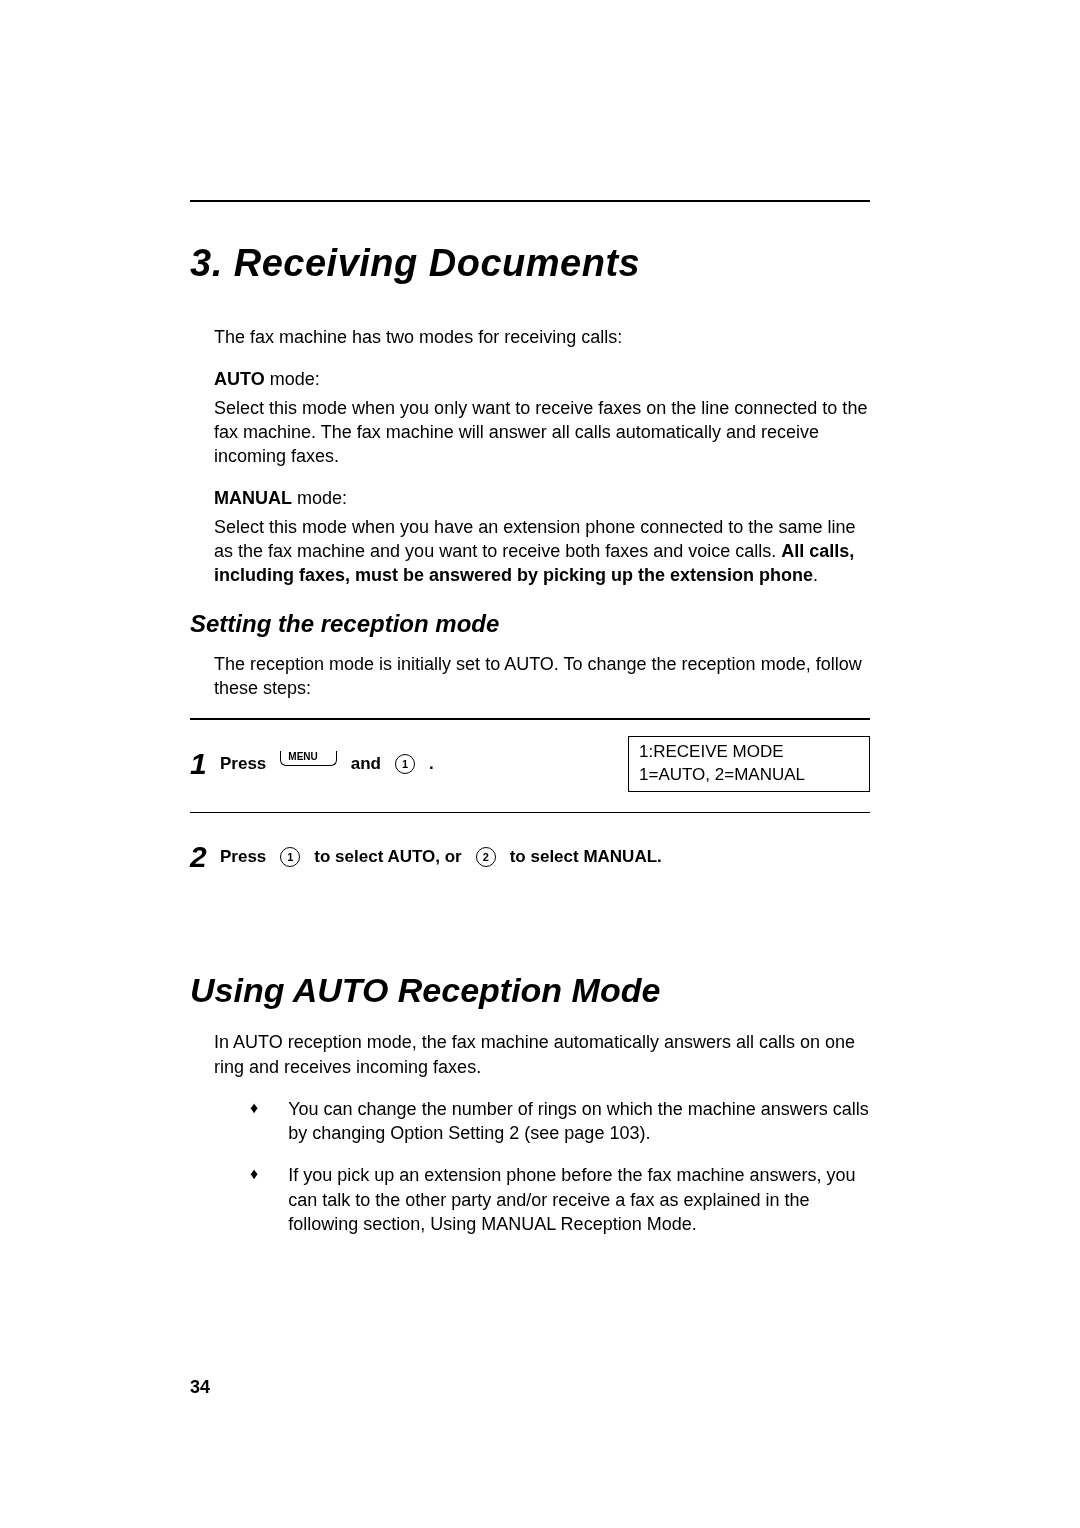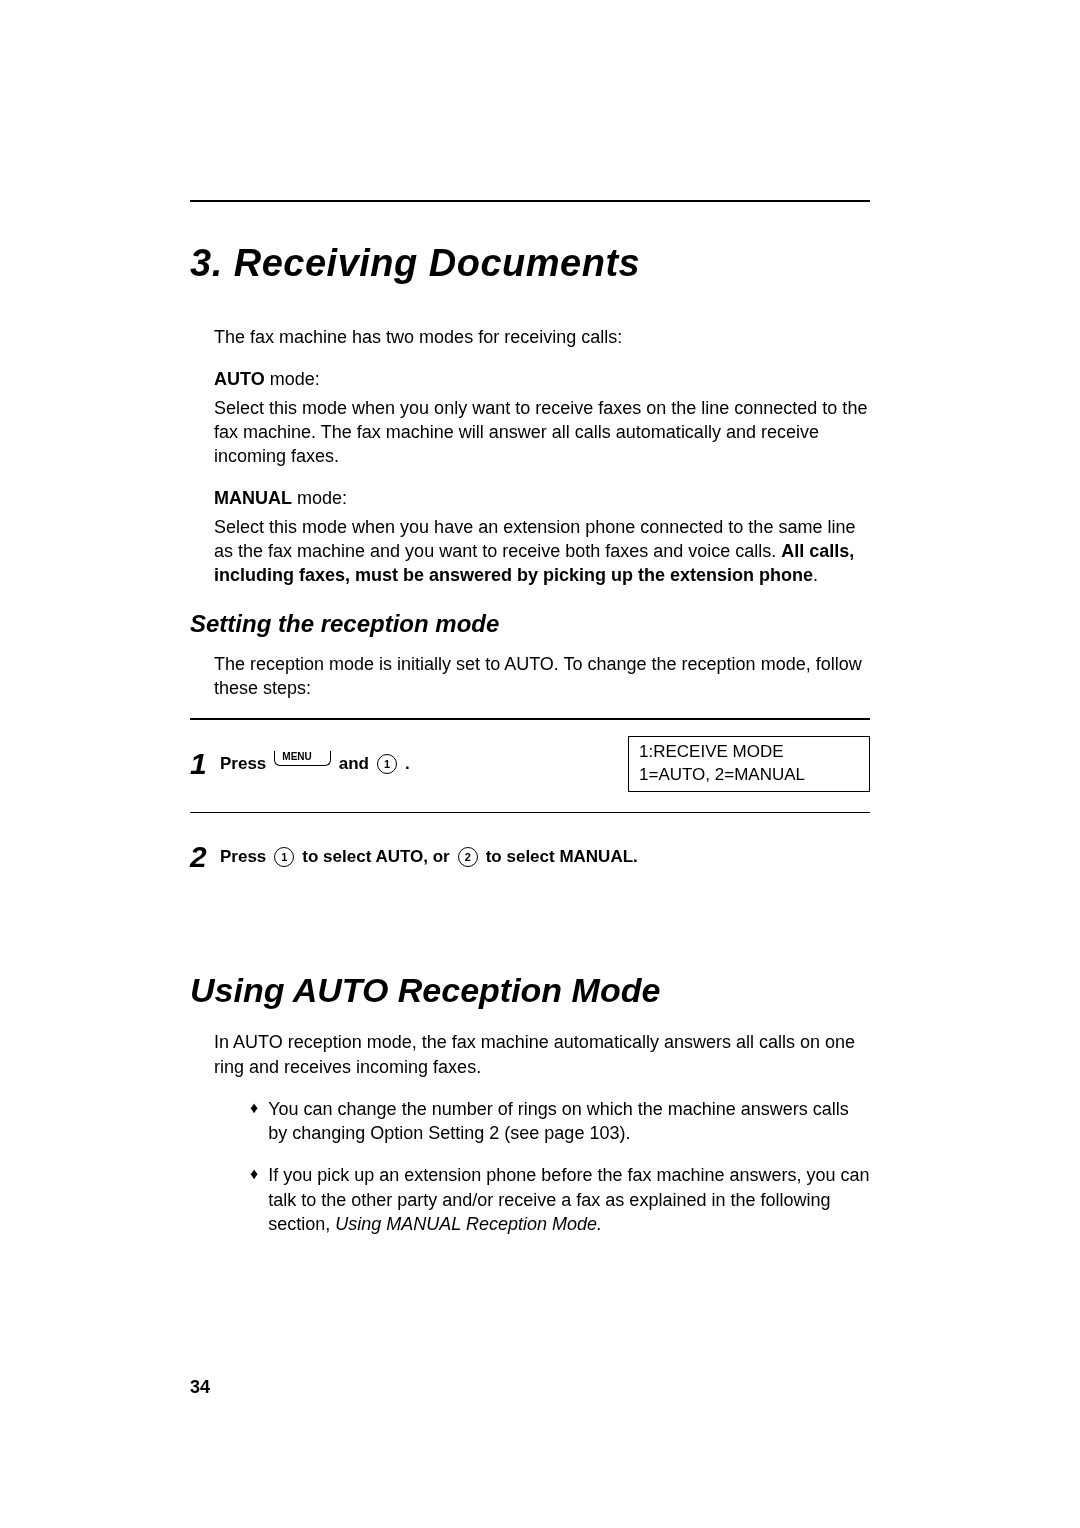--- a/index.html
+++ b/index.html
@@ -65,21 +65,21 @@
     width: 30px;
     flex: 0 0 30px;
     line-height: 1;
   }
   .step-content {
     flex: 1;
     display: flex;
     align-items: center;
     font-size: 17px;
     font-weight: bold;
-    gap: 6px;
+    gap: 12px;
     flex-wrap: wrap;
   }
   .menu-key {
     display: inline-block;
     border: 1.5px solid #000;
     border-radius: 0 0 6px 6px;
     border-top: none;
     padding: 1px 18px 3px 7px;
     font-size: 10px;
     font-weight: bold;
@@ -125,22 +125,23 @@
     margin-bottom: 18px;
   }
   .bullet-mark {
     font-size: 16px;
     line-height: 1.4;
     flex: 0 0 auto;
   }
   .bullet-text {
     font-size: 18px;
     line-height: 1.35;
-  }
-  .italic { font-style: italic; }
+    margin-left: 20px;
+  }
+  .italic { }
   .page-number {
     position: absolute;
     bottom: 130px;
     left: 190px;
     font-size: 18px;
     font-weight: bold;
   }
 </style>
 </head>
 <body>

